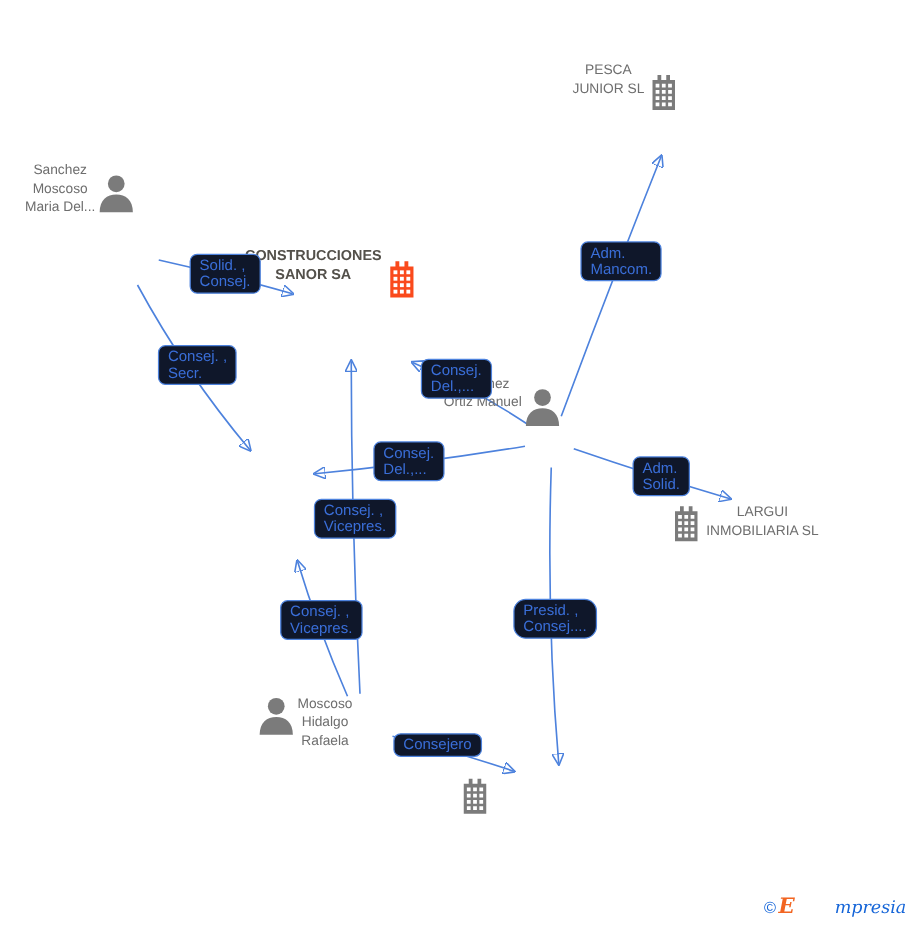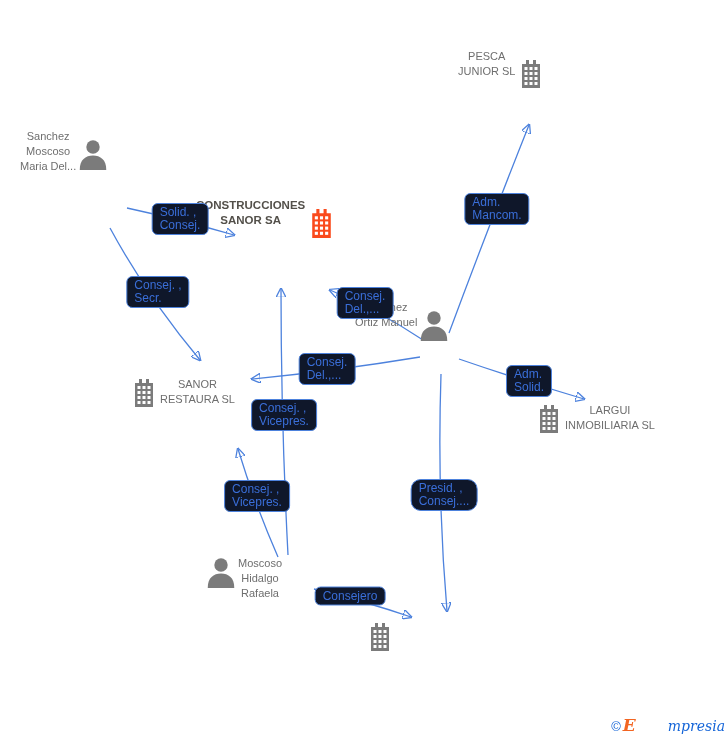--- a/index.html
+++ b/index.html
@@ -131,27 +131,20 @@
   </div>
 
   <div class="node" style="left:440px; top:300px;">
     <div class="node-label">Sanchez
 Ortiz Manuel</div>
     <svg class="icon gray" width="34" height="34">
         <use href="#icon-person"></use>
       </svg>
   </div>
 
-  <div class="node icon-first" style="left:213px; top:377px;">
-    <svg class="icon gray" width="32" height="32">
-        <use href="#icon-building"></use>
-      </svg>
-    <div class="node-label">SANOR
-RESTAURA SL</div>
-  </div>
 
   <div class="node icon-first" style="left:618px; top:403px;">
     <svg class="icon gray" width="32" height="32">
         <use href="#icon-building"></use>
       </svg>
     <div class="node-label">LARGUI
 INMOBILIARIA SL</div>
   </div>
 
   <div class="node icon-first" style="left:289px; top:556px;">

